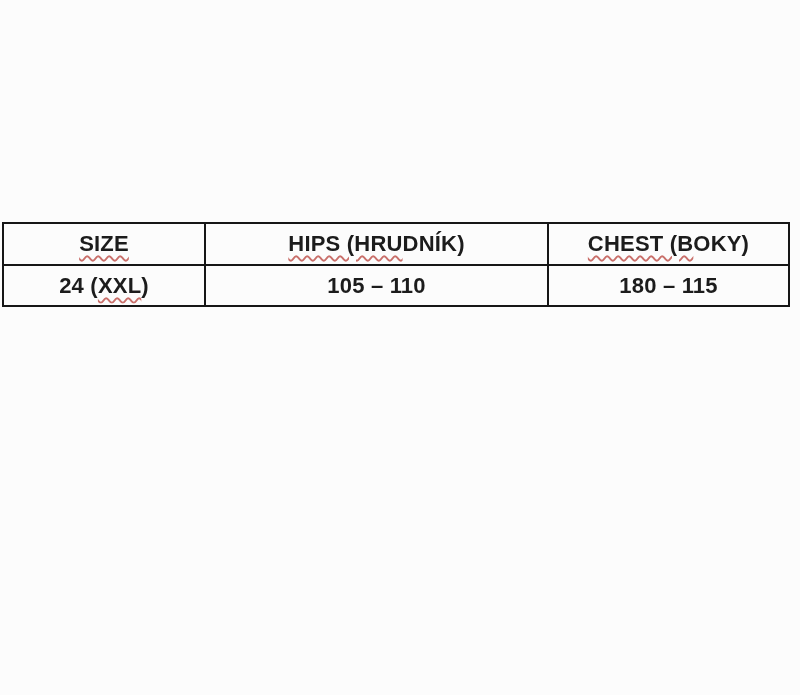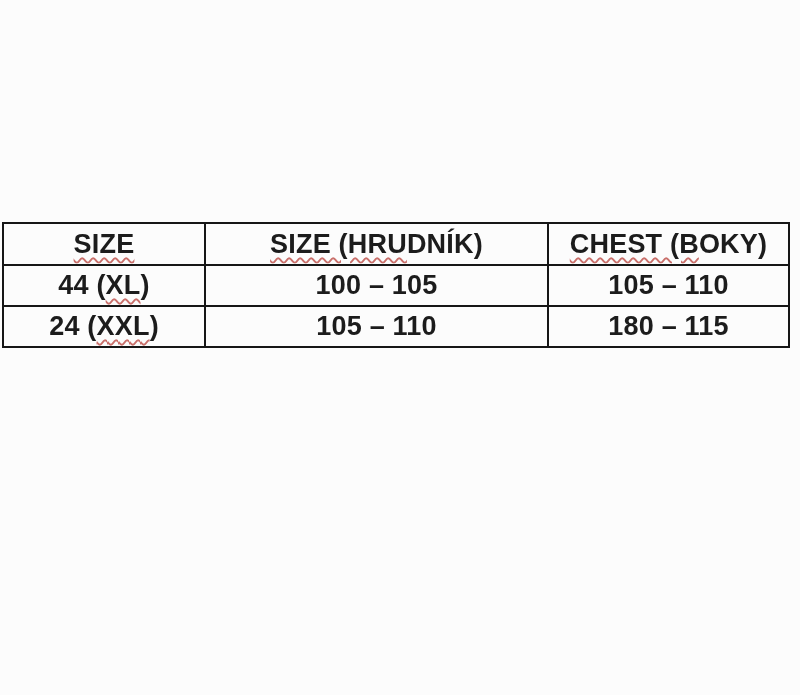--- a/index.html
+++ b/index.html
@@ -20,21 +20,21 @@
     top: 222px;
     border-collapse: collapse;
     table-layout: fixed;
   }
   .size-table th,
   .size-table td {
     border: 2px solid #161616;
     text-align: center;
     vertical-align: middle;
     font-weight: bold;
-    font-size: 27px;
+    font-size: 22px;
     color: #1c1c1c;
     padding: 0;
     letter-spacing: 0.2px;
     white-space: nowrap;
     overflow: hidden;
   }
   .size-table tr.header-row { height: 42px; }
   .size-table tr.data-row   { height: 41px; }
   .col-size  { width: 202px; }
   .col-chest { width: 343px; }
@@ -52,29 +52,24 @@
 
 <table class="size-table">
   <colgroup>
     <col class="col-size">
     <col class="col-chest">
     <col class="col-hips">
   </colgroup>
   <thead>
     <tr class="header-row">
       <th><span></span><span class="squiggle">SIZE</span><span></span></th>
-      <th><span></span><span class="squiggle">SIZE (HRU</span><span>DNÍK)</span></th>
+      <th><span></span><span class="squiggle">HIPS (HRU</span><span>DNÍK)</span></th>
       <th><span></span><span class="squiggle">CHEST (B</span><span>OKY)</span></th>
     </tr>
   </thead>
   <tbody>
-    <tr class="data-row">
-      <td><span>44 (</span><span class="squiggle">XL</span><span>)</span></td>
-      <td>100 – 105</td>
-      <td>105 – 110</td>
-    </tr>
     <tr class="data-row">
       <td><span>24 (</span><span class="squiggle">XXL</span><span>)</span></td>
       <td>105 – 110</td>
       <td>180 – 115</td>
     </tr>
   </tbody>
 </table>
 
 </body></html>

